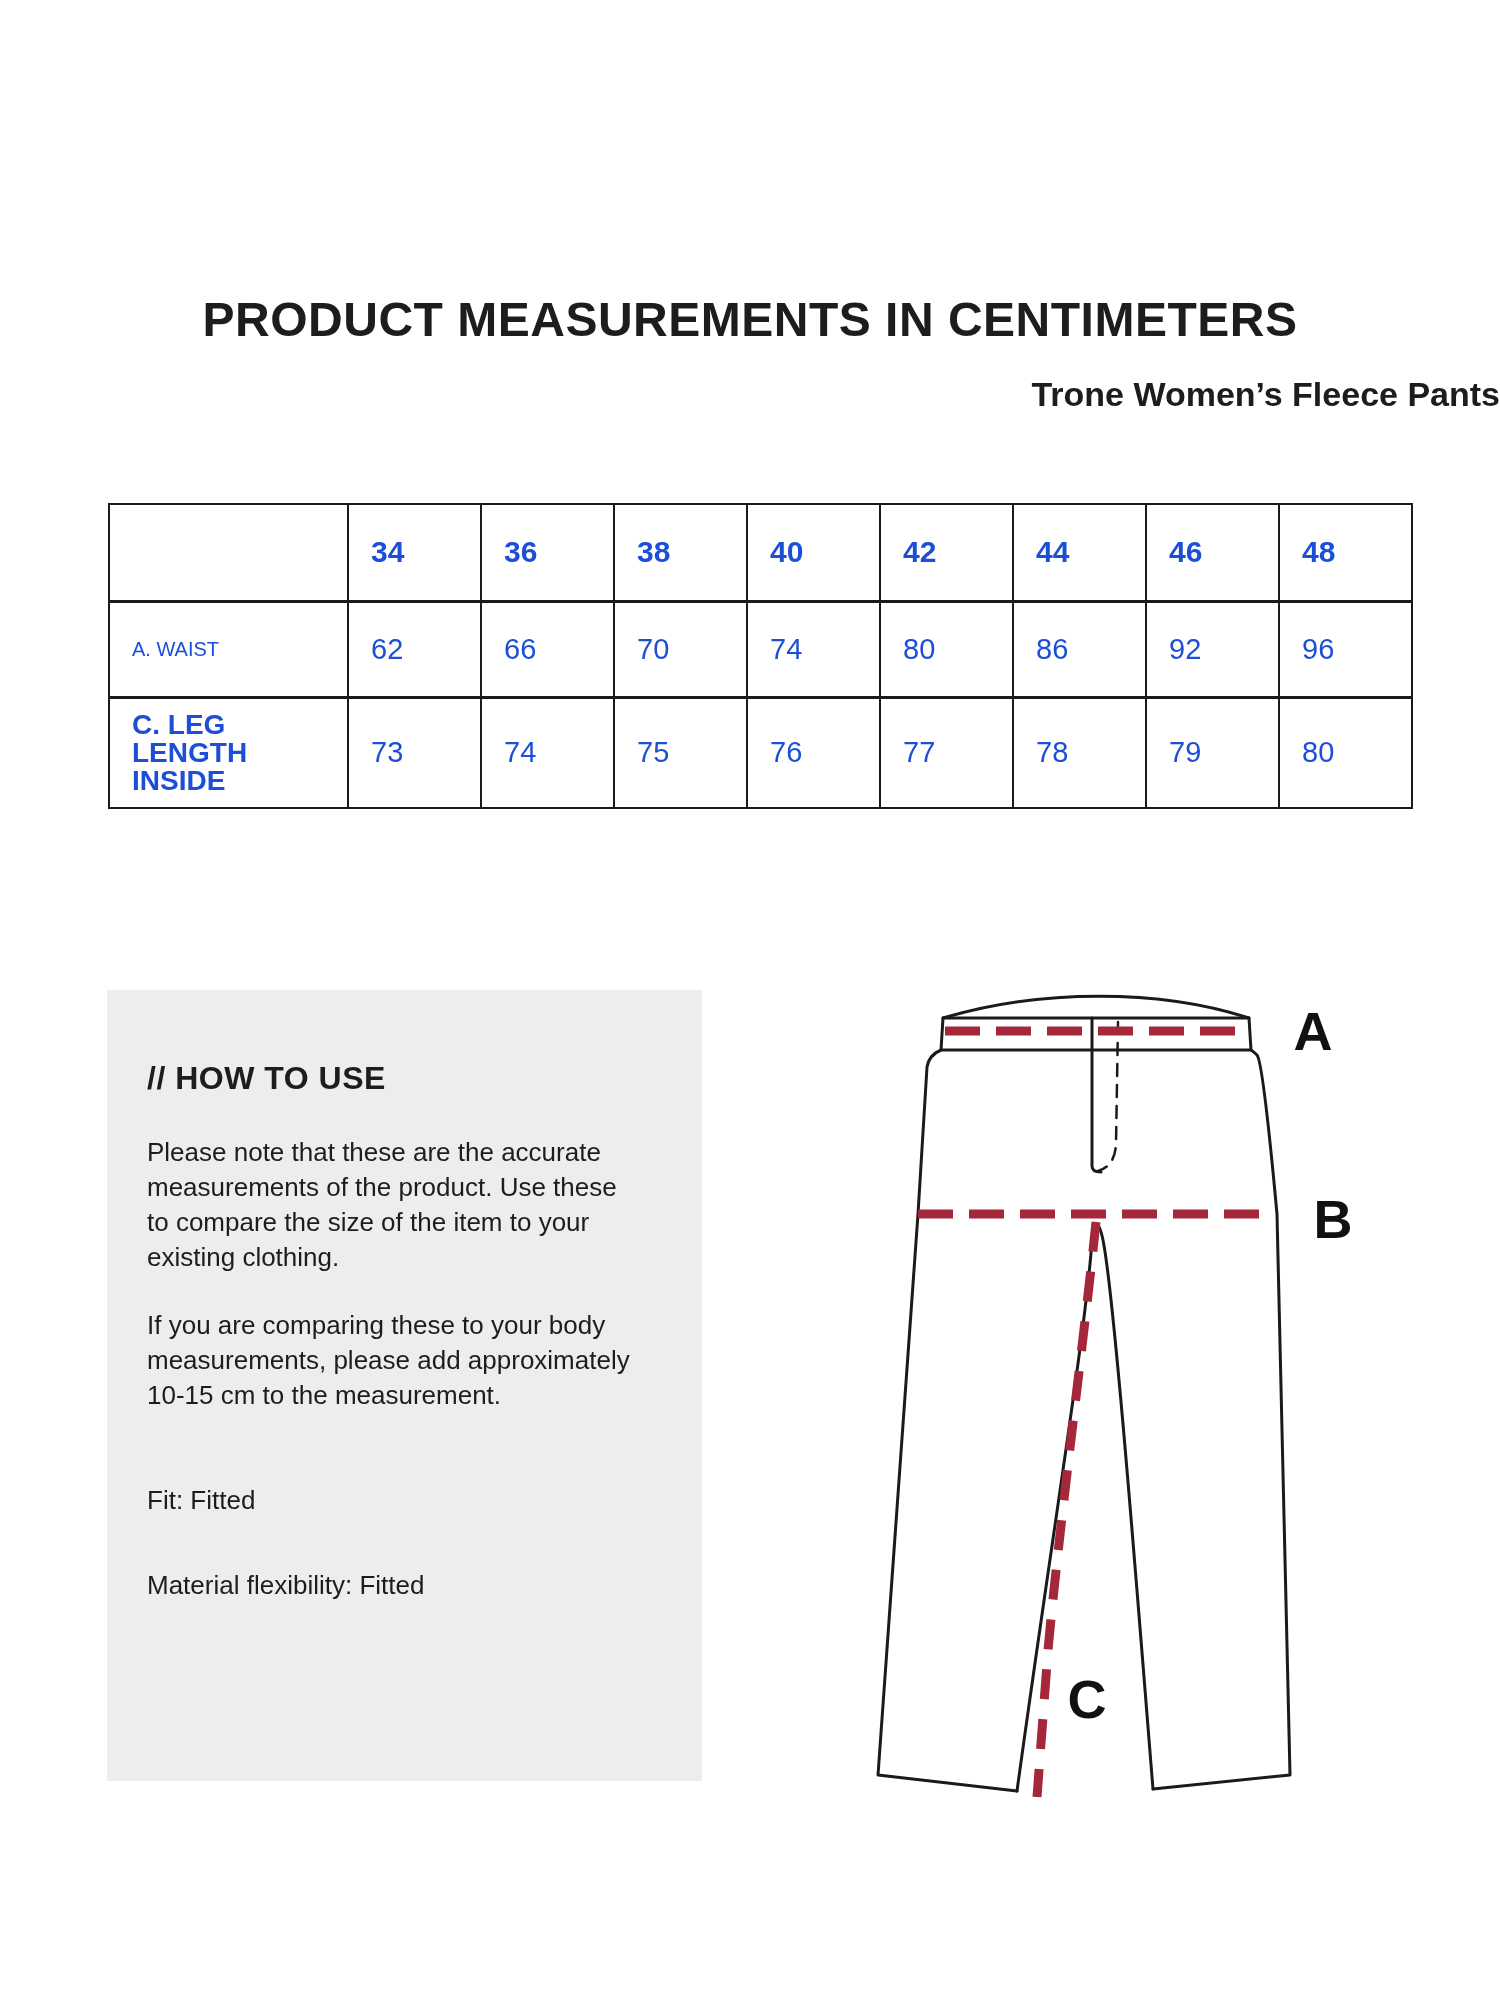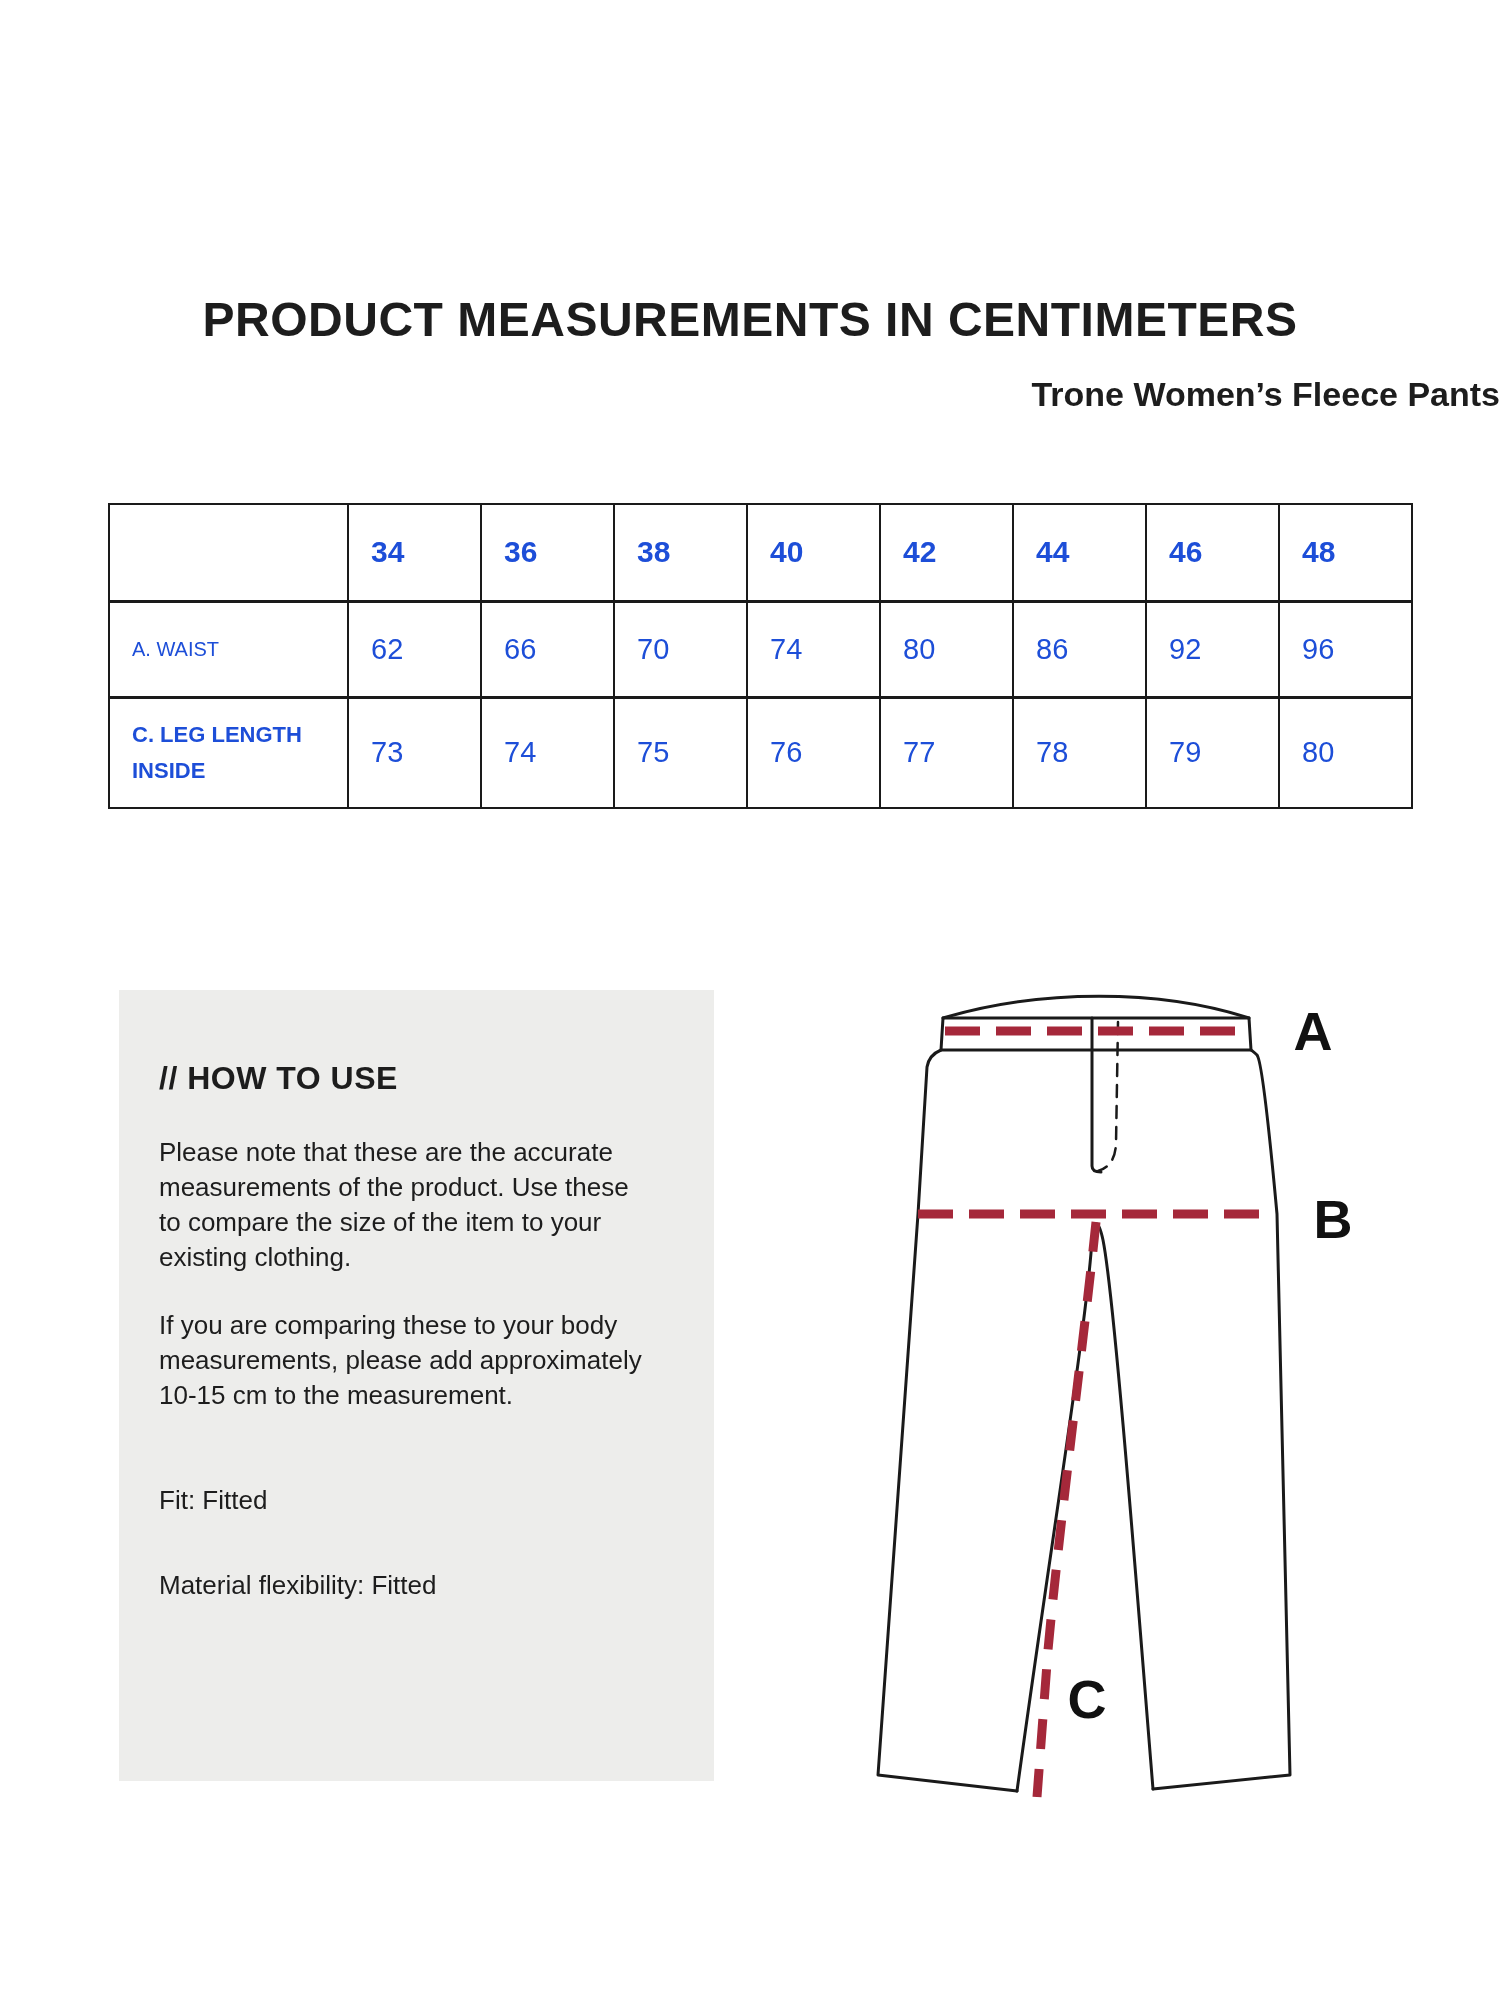--- a/index.html
+++ b/index.html
@@ -23,24 +23,24 @@
     border:2px solid #1a1a1a;padding:0 6px 0 22px;vertical-align:middle;
     font-size:29px;color:#1d4ed8;overflow:hidden;
   }
   .size-table tr.sep td{border-top-width:3px;}
   .size-table tr.r-head{height:97px;}
   .size-table tr.r-a{height:96px;}
   .size-table tr.r-b{height:96px;}
   .size-table tr.r-c{height:111px;}
   .size-table td.size-head{font-weight:bold;font-size:30px;}
   .size-table td.row-label{font-weight:normal;font-size:20px;}
-  .size-table td.row-label-small{font-weight:bold;font-size:22px;line-height:36px;}
+  .size-table td.row-label-small{font-weight:bold;font-size:28px;line-height:28px;}
   .howto{
     position:absolute;left:107px;top:990px;width:595px;height:791px;
-    background:#EDEDEB;box-sizing:border-box;padding:70px 40px 0 40px;margin-left:12px;
+    background:#EDEDEB;box-sizing:border-box;padding:70px 40px 0 40px;
   }
   .howto h3{margin:0;font-size:32px;font-weight:bold;letter-spacing:0.5px;}
   .howto p{margin:0;width:485px;font-size:26px;line-height:35px;}
   .howto p.p1{margin-top:38px;}
   .howto p.p2{margin-top:33px;}
   .howto p.fit{margin-top:70px;}
   .howto p.material{margin-top:50px;}
   .diagram{position:absolute;left:855px;top:970px;width:510px;height:905px;}
   .diagram text{
     font-family:"Liberation Sans",sans-serif;font-weight:bold;

